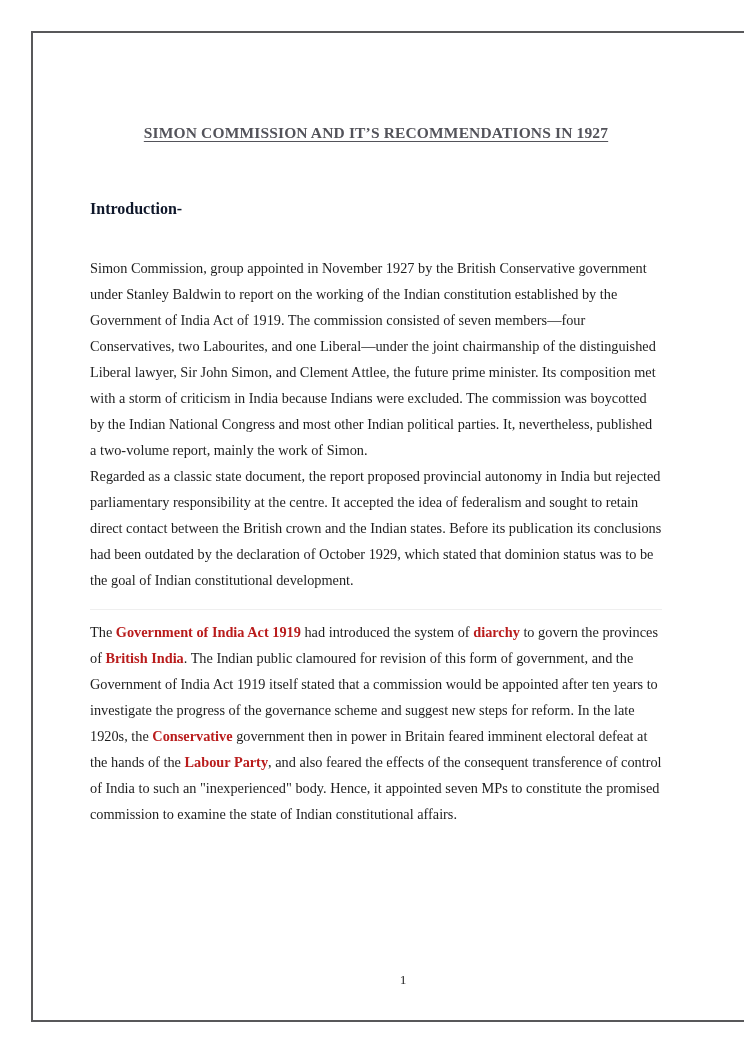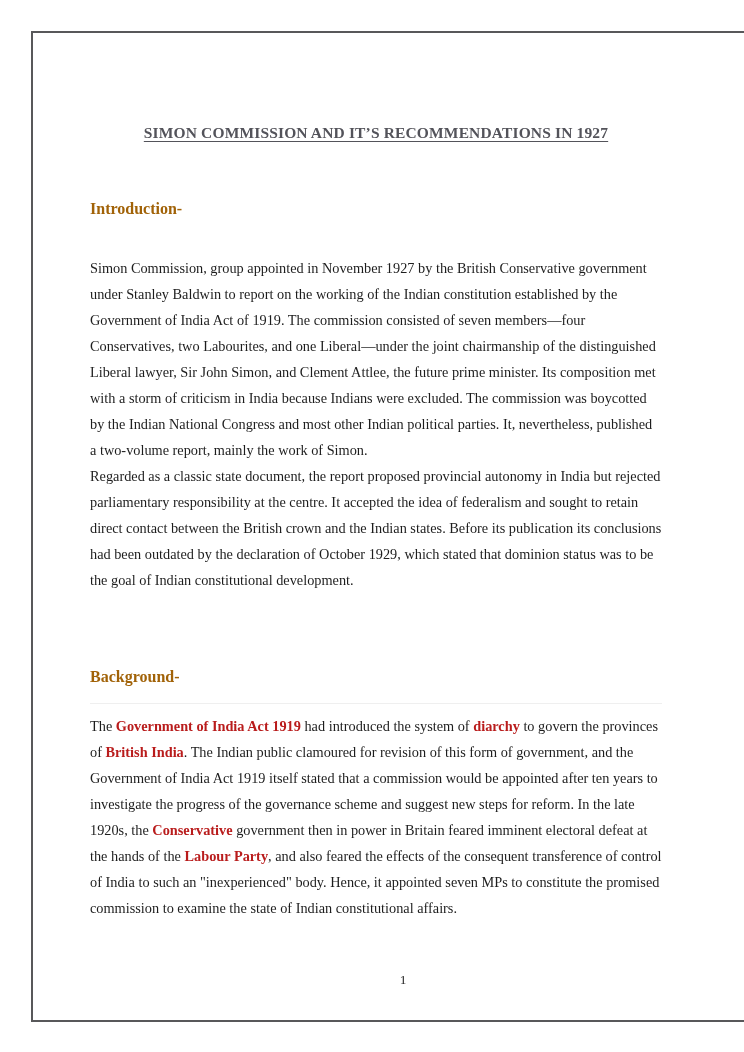--- a/index.html
+++ b/index.html
@@ -47,21 +47,21 @@
     margin: 0;
     padding: 0 2px;
     line-height: 1.3;
     white-space: nowrap;
   }
 
   
   .section-heading {
     font-size: 16px;
     font-weight: bold;
-    color: #a16207;
+    color: #0f172a;
     margin: 0;
     line-height: 1.25;
   }
 
   .heading-intro   { margin-top: 56px; }
   .heading-background { margin-top: 74px; }
 
   
   .faint-rule {
     height: 1px;
@@ -116,21 +116,20 @@
 
     <h1 class="doc-title">SIMON COMMISSION AND IT’S RECOMMENDATIONS IN 1927</h1>
 
     <h2 class="section-heading heading-intro">Introduction-</h2>
 
     <div class="body-block block-intro">
       <p><b>Simon Commission,</b><span> group appointed in November 1927 by the British Conservative government under Stanley Baldwin to report on the working of the Indian constitution established by the Government of India Act of 1919. The commission consisted of seven members—four Conservatives, two Labourites, and one Liberal—under the joint chairmanship of the distinguished Liberal lawyer, Sir John Simon, and Clement Attlee, the future prime minister. Its composition met with a storm of criticism in India because Indians were excluded. The commission was boycotted by the Indian National Congress and most other Indian political parties. It, nevertheless, published a two-volume report, mainly the work of Simon.</span></p>
       <p>Regarded as a classic state document, the report proposed provincial autonomy in India but rejected parliamentary responsibility at the centre. It accepted the idea of federalism and sought to retain direct contact between the British crown and the Indian states. Before its publication its conclusions had been outdated by the declaration of October 1929, which stated that dominion status was to be the goal of Indian constitutional development.</p>
     </div>
 
-    <h2 class="section-heading heading-background">Background-</h2>
 
     <hr class="faint-rule">
 
     <div class="body-block block-background">
       <p><span>The </span><b class="term">Government of India Act 1919</b><span> had introduced the system of </span><span class="term">diarchy</span><span> to govern the provinces of </span><span class="term">British India</span><span>. The Indian public clamoured for revision of this form of government, and the Government of India Act 1919 itself stated that a commission would be appointed after ten years to investigate the progress of the governance scheme and suggest new steps for reform. In the late 1920s, the </span><span class="term">Conservative</span><span> government then in power in Britain feared imminent electoral defeat at the hands of the </span><span class="term">Labour Party</span><span>, and also feared the effects of the consequent transference of control of India to such an "inexperienced" body. Hence, it appointed seven MPs to constitute the promised commission to examine the state of Indian constitutional affairs.</span></p>
     </div>
 
   </div>
 
   <div class="page-number">1</div>

